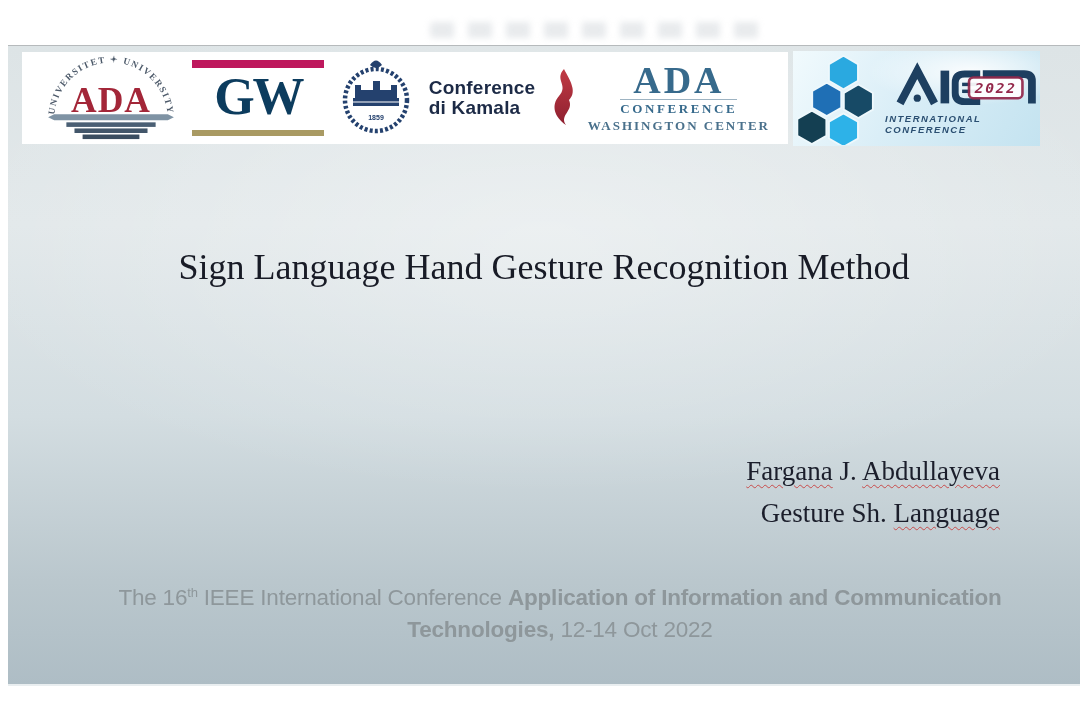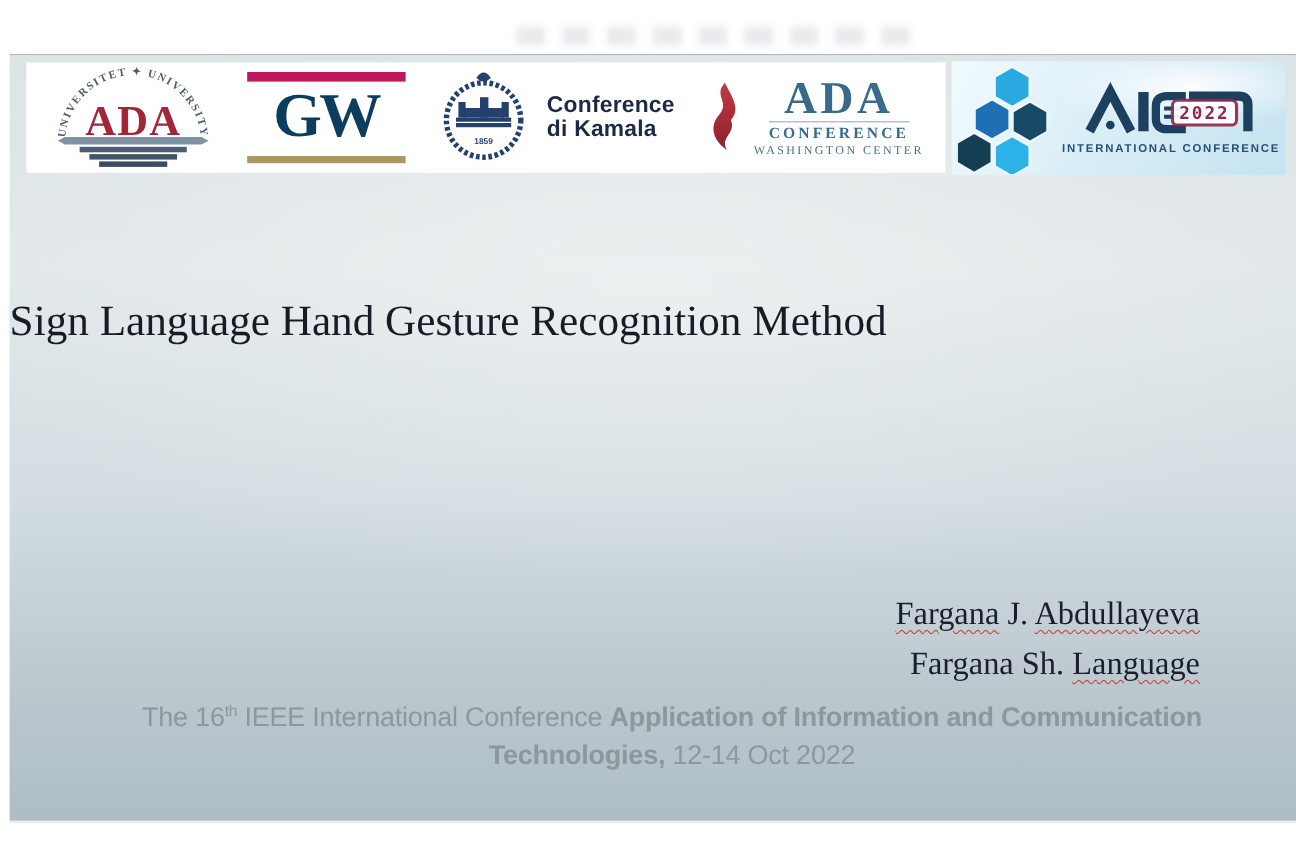--- a/index.html
+++ b/index.html
@@ -40,44 +40,44 @@
   .polito-text{font-weight:bold;color:#1c2a46;font-size:19px;line-height:20px;letter-spacing:.2px;}
 
   
   .adawc{flex:0 0 auto;display:flex;align-items:center;gap:8px;}
   .flame{width:34px;height:62px;}
   .adawc-text{display:flex;flex-direction:column;align-items:center;}
   .adawc-abbr{font-family:"Liberation Serif",serif;font-weight:bold;font-size:38px;line-height:34px;
     color:#376a8c;letter-spacing:3px;}
   .adawc-l1{font-family:"Liberation Serif",serif;font-size:13px;font-weight:bold;color:#376a8c;
     letter-spacing:2.6px;margin-top:2px;border-top:1px solid #9db3c2;padding-top:1px;}
-  .adawc-l2{font-family:"Liberation Serif",serif;font-size:10px;font-weight:normal;color:#4a718c;
+  .adawc-l2{font-family:"Liberation Serif",serif;font-size:13px;font-weight:bold;color:#4a718c;
     letter-spacing:2px;margin-top:1px;}
 
   
-  .aict{position:absolute;left:785px;top:5px;width:278px;height:95px;
+  .aict{position:absolute;left:785px;top:5px;width:247px;height:95px;
     background:
       radial-gradient(60% 50% at 72% 22%, rgba(255,255,255,.9), rgba(255,255,255,0) 70%),
       linear-gradient(120deg,#f1fafd 0%,#daeef7 45%,#c4e3f0 100%);
-    display:flex;align-items:center;}
+    display:flex;align-items:center;font-style:italic;}
   .hexes{width:92px;height:93px;flex:0 0 auto;margin-left:4px;}
   .aict-right{display:flex;flex-direction:column;align-items:center;margin-left:-4px;}
   .aict-word{width:168px;height:50px;}
   .aict-badge-text{font-family:"DejaVu Sans Mono",monospace;font-size:17px;font-weight:bold;
     fill:#93274a;letter-spacing:2px;}
   .aict-sub{font-size:9.5px;font-weight:bold;color:#2b4f72;letter-spacing:1.5px;margin-top:1px;
     align-self:flex-end;padding-right:2px;}
 
   
-  .title{position:absolute;left:0;top:198px;width:100%;
+  .title{position:absolute;left:0;top:198px;width:100%;text-align:center;
     font-family:"Liberation Serif",serif;font-size:36px;line-height:46px;color:#181b26;}
 
   
   .authors{position:absolute;right:80px;top:404px;text-align:right;
-    font-family:"Liberation Serif",serif;font-size:27px;line-height:42px;color:#1b1e2b;margin-top:40px;}
+    font-family:"Liberation Serif",serif;font-size:27px;line-height:42px;color:#1b1e2b;}
   .sp{text-decoration:underline;text-decoration-style:wavy;text-decoration-color:#c84b4b;
     text-decoration-thickness:1px;text-underline-offset:4px;}
 
   
   .footer{position:absolute;left:0;top:536px;width:100%;text-align:center;
     font-size:22.5px;line-height:32px;color:#8e979b;letter-spacing:-.2px;padding-left:16px;}
   .footer .b{font-weight:bold;}
   .footer sup{font-size:13px;vertical-align:super;line-height:0;}
 </style>
 </head>
@@ -176,21 +176,21 @@
         <div class="aict-sub">INTERNATIONAL CONFERENCE</div>
       </div>
     </div>
 
     <div class="title">
       <div>Sign Language Hand Gesture Recognition Method</div>
     </div>
 
     <div class="authors">
       <div><span class="sp">Fargana</span><span> J. </span><span class="sp">Abdullayeva</span></div>
-      <div><span>Fargana Sh. </span><span class="sp">Language</span></div>
+      <div><span>Gesture Sh. </span><span class="sp">Language</span></div>
     </div>
 
     <div class="footer">
       <div><span>The 16</span><sup>th</sup><span> IEEE International Conference </span><span class="b">Application of Information and Communication</span></div>
       <div><span class="b">Technologies,</span><span> 12-14 Oct 2022</span></div>
     </div>
 
   </div>
 </div>
 

